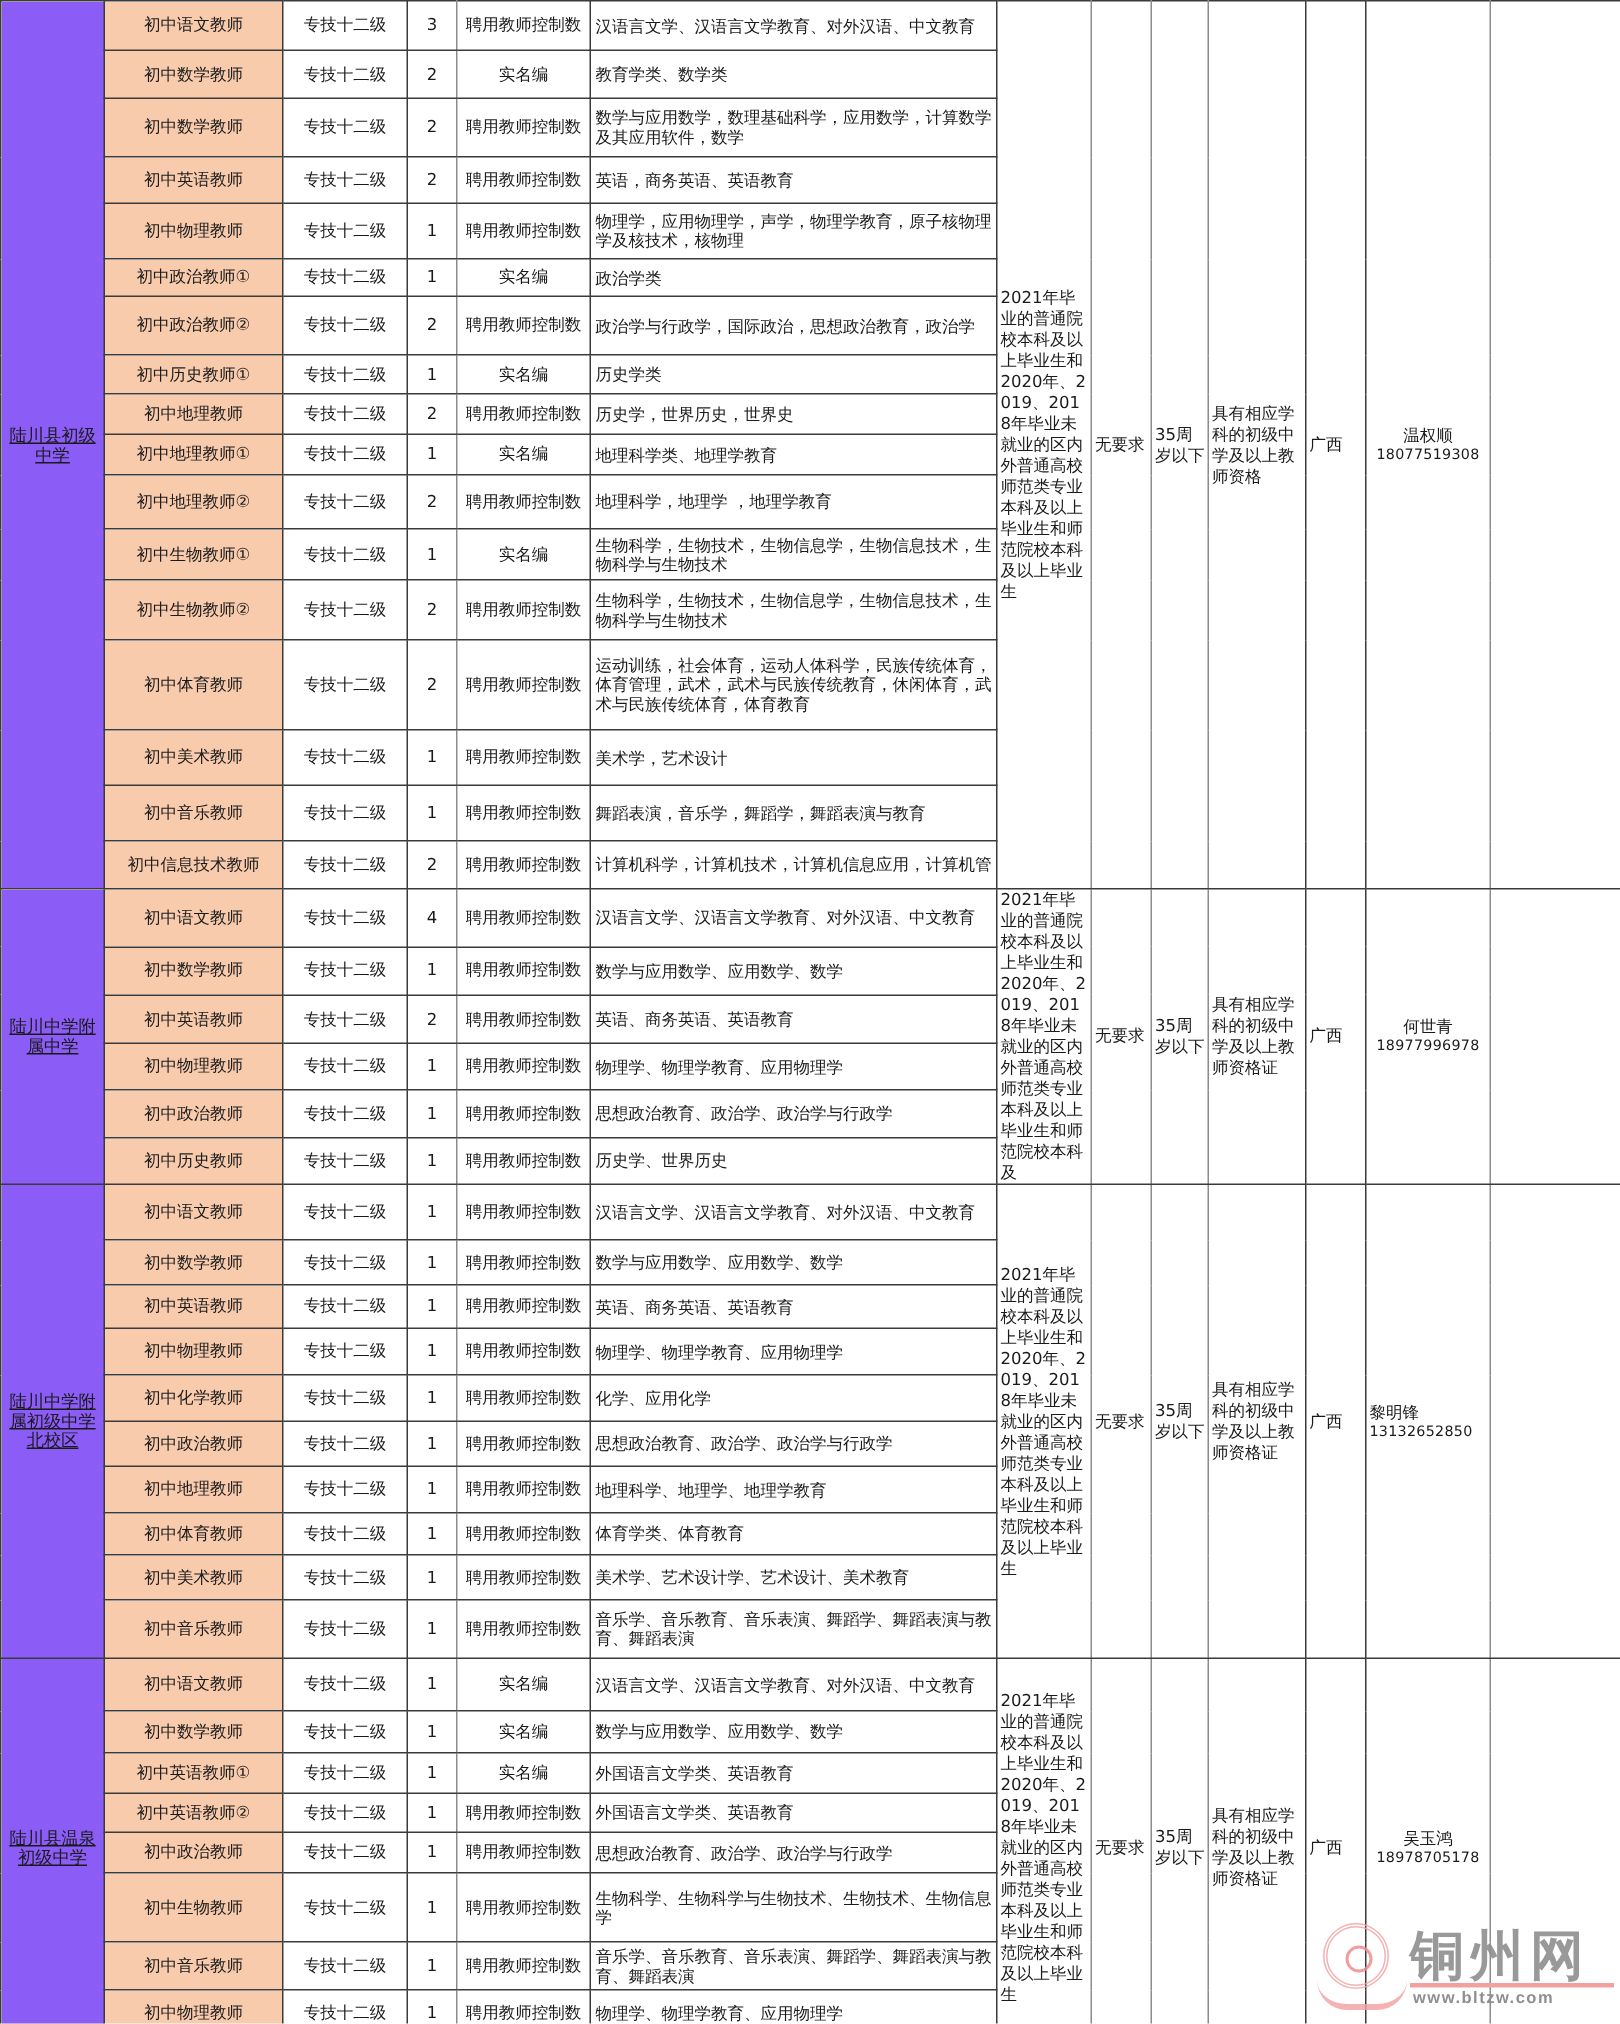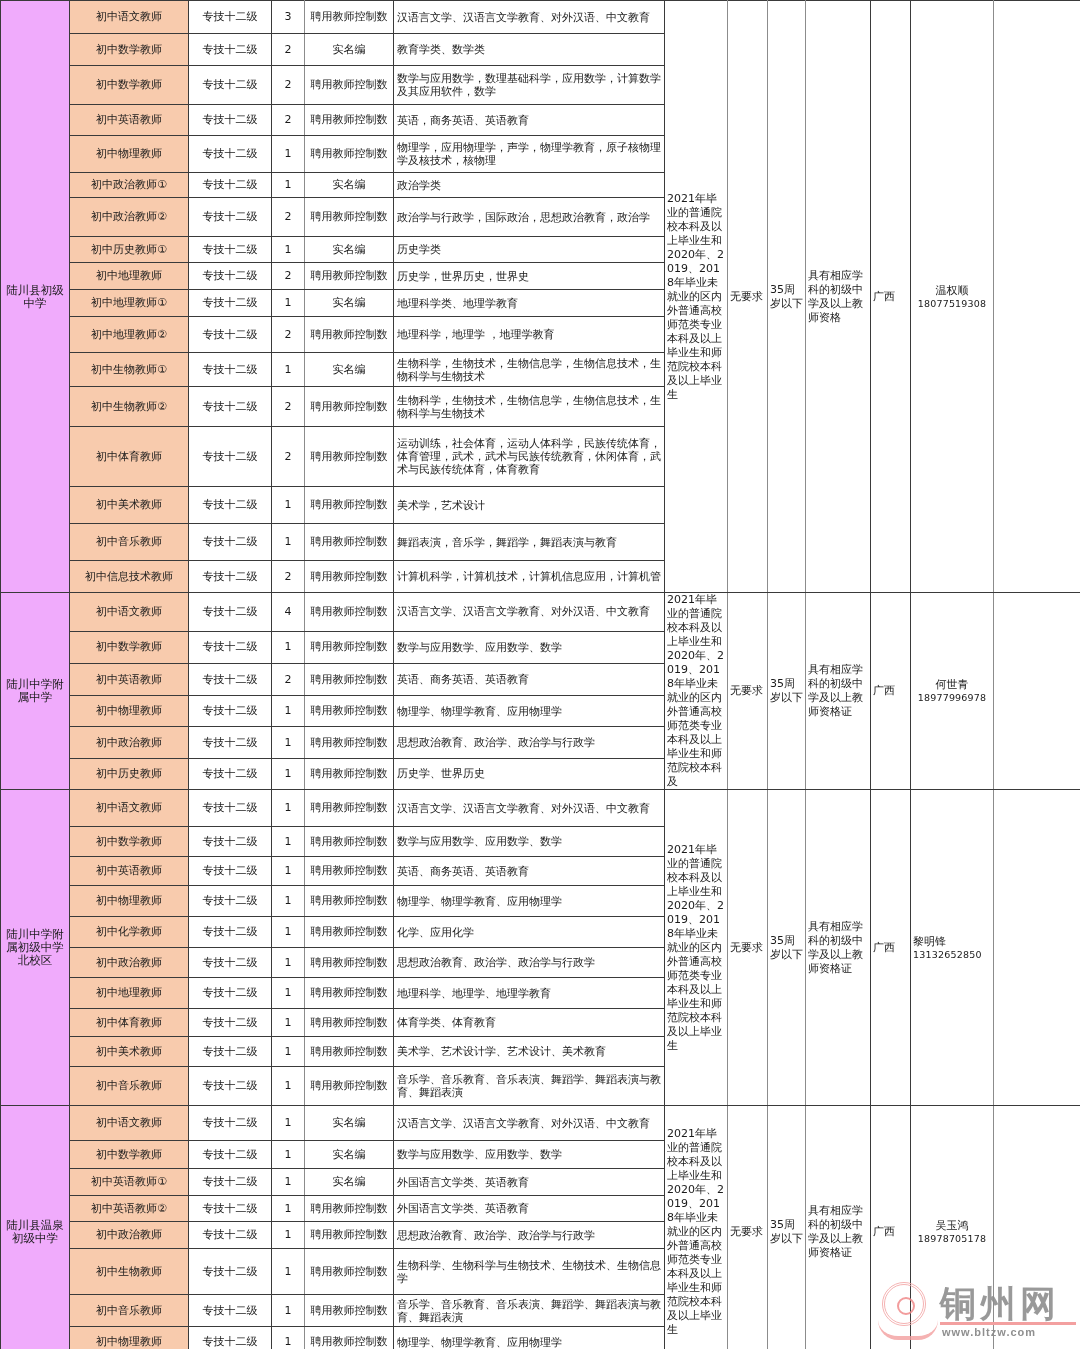--- a/index.html
+++ b/index.html
@@ -1,21 +1,21 @@
 <!DOCTYPE html>
 <html><head>
 <meta charset="utf-8">
 <style>
   html, body { margin: 0; padding: 0; background: #ffffff; }
   body { width: 1080px; height: 1349px; overflow: hidden; position: relative;
          font-family: "DejaVu Sans", sans-serif; color: #1a1a1a; }
   table { border-collapse: collapse; table-layout: fixed; width: 1080px; position: absolute; left: 0; top: 0; }
   td { border: 1px solid #3a3a3a; padding: 0 2px; font-size: 11px; line-height: 14px; overflow: hidden; vertical-align: middle; }
   td.gray-r { border-right-color: #8c8c8c; }
-  td.school { background: #f0abfc; text-align: center; font-size: 11.5px; line-height: 13px; }
+  td.school { background: #8b5cf6; text-align: center; font-size: 11.5px; line-height: 13px; text-decoration: underline; }
   td.pos { background: #f8cbad; text-align: center; white-space: nowrap; }
   td.c { text-align: center; white-space: nowrap; }
   td.major { text-align: left; padding-left: 3px; line-height: 13px; }
   td.nowrap { white-space: nowrap; }
   td.edu { font-size: 11px; line-height: 14px; vertical-align: middle; word-break: break-all; padding: 0 2px; }
   td.plain { font-size: 11px; line-height: 14px; }
   td.contact { text-align: center; font-size: 11px; line-height: 13px; }
   td.contact.left { text-align: left; padding-left: 2px; }
   .phone { font-size: 9.5px; display: block; letter-spacing: 0.2px; }
   .watermark { position: absolute; left: 878px; top: 1280px; width: 200px; height: 66px; pointer-events: none; }

